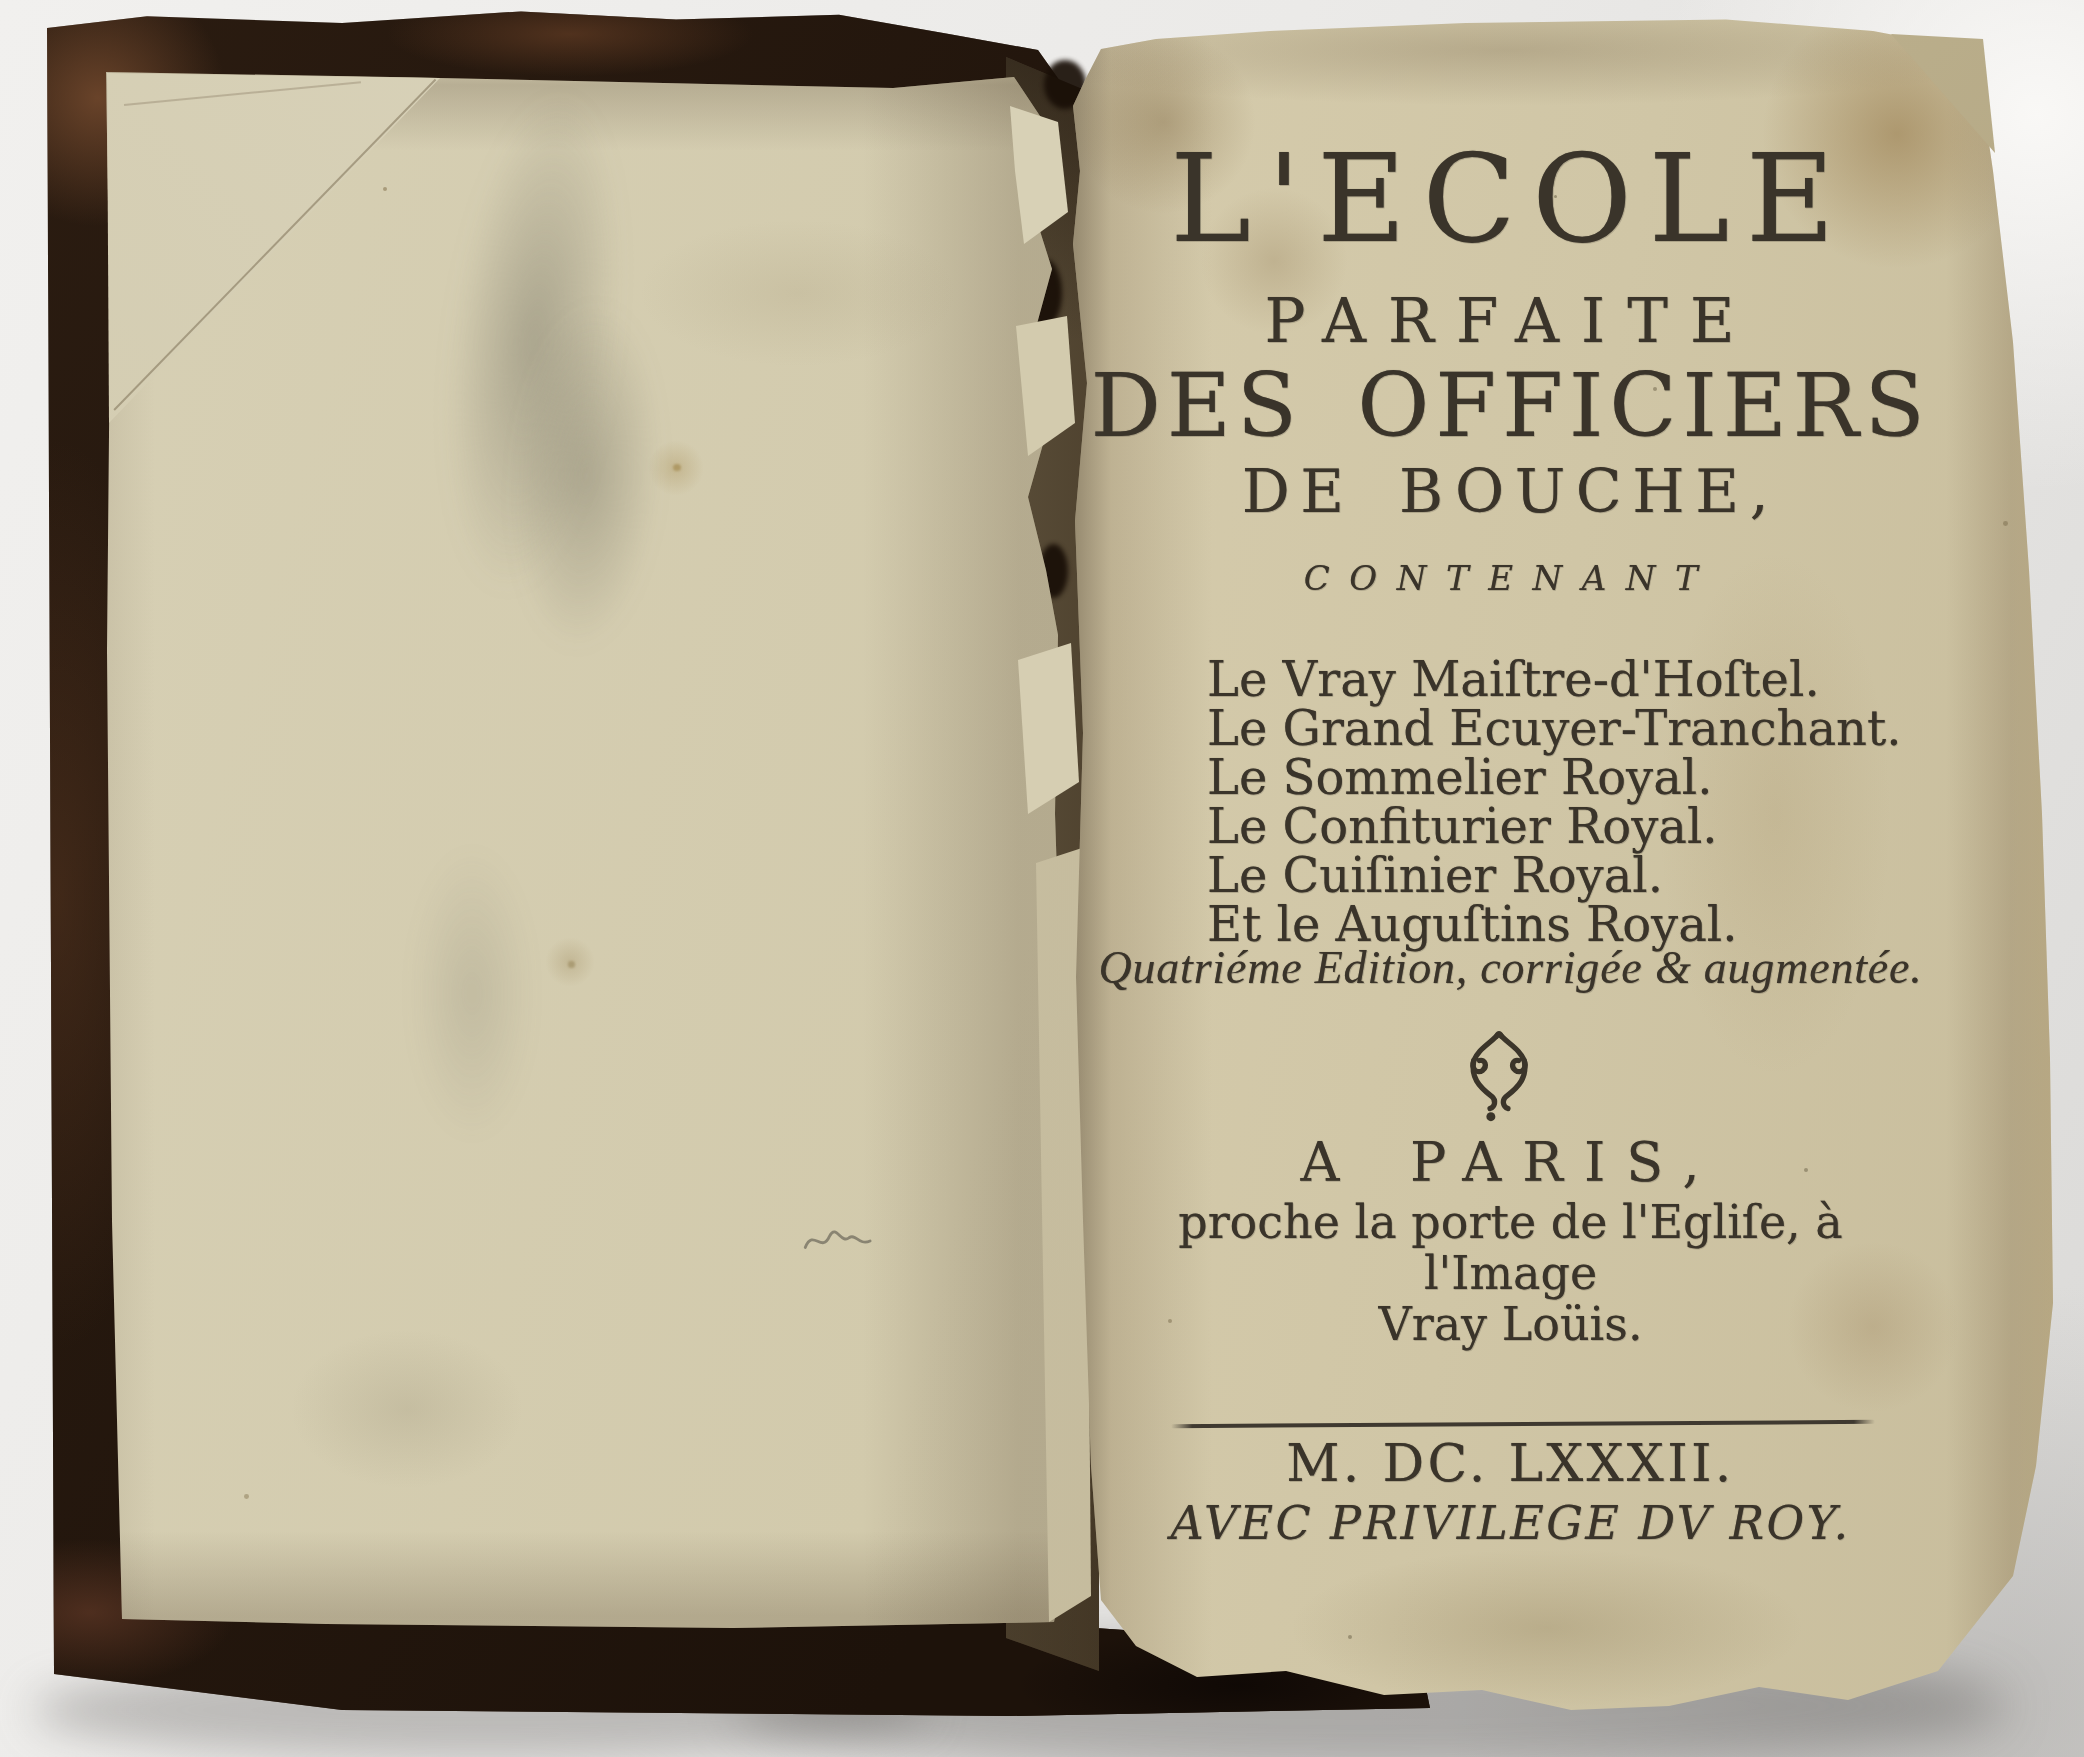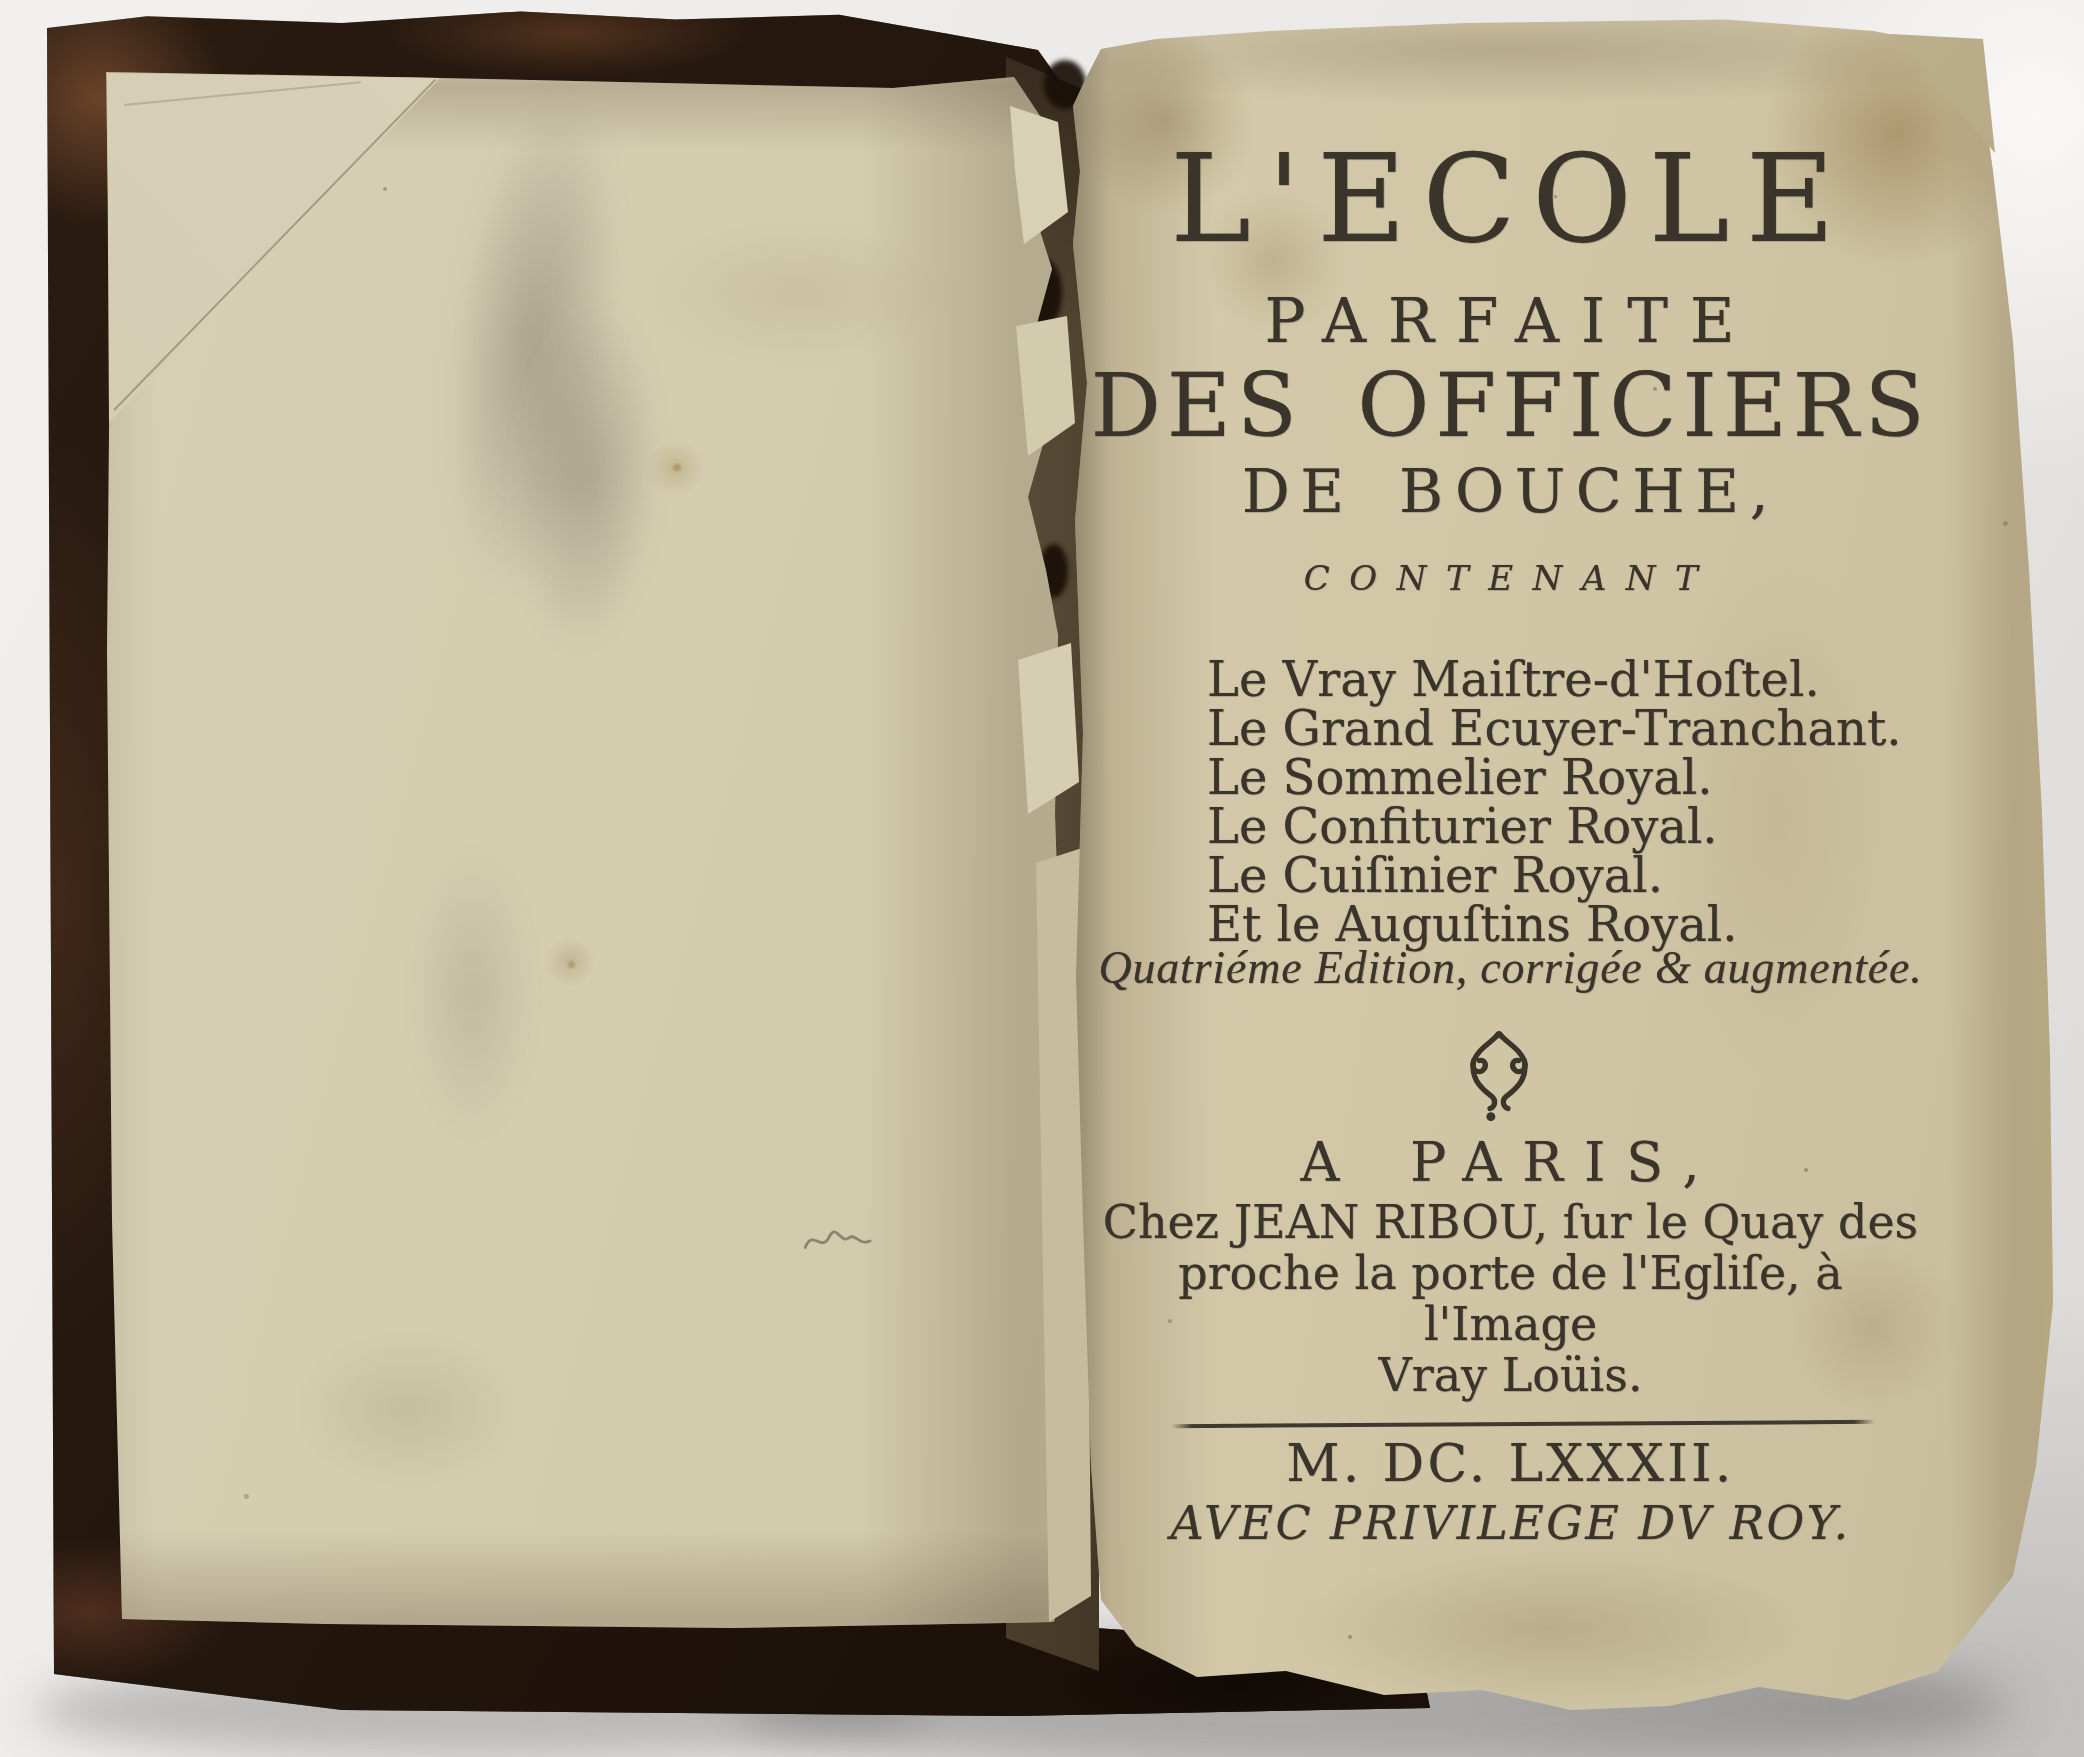--- a/index.html
+++ b/index.html
@@ -196,21 +196,20 @@
       <path d="M34 40 C30 60 40 72 56 84 C62 89 60 97 54 99"></path>
       <path d="M96 40 C100 60 90 72 74 84 C68 89 70 97 76 99"></path>
       <path d="M62 10 C64 6 66 6 68 10"></path>
     </g>
     <circle cx="55" cy="109" r="5.5" fill="#3b352a"></circle>
   </svg>
 
   <div class="abs tp ctr paris">A PARIS,</div>
 
   <div class="abs tp ctr imprint">
-    <div>Chez JEAN RIBOU, ſur le Quay des</div>
     <div>proche la porte de l'Egliſe, à l'Image</div>
     <div>Vray Loüis.</div>
   </div>
 
   <div class="abs rule"></div>
   <div class="abs tp ctr dateline">M. DC. LXXXII.</div>
   <div class="abs tp ctr privilege">AVEC PRIVILEGE DV ROY.</div>
 
 </div>
 

